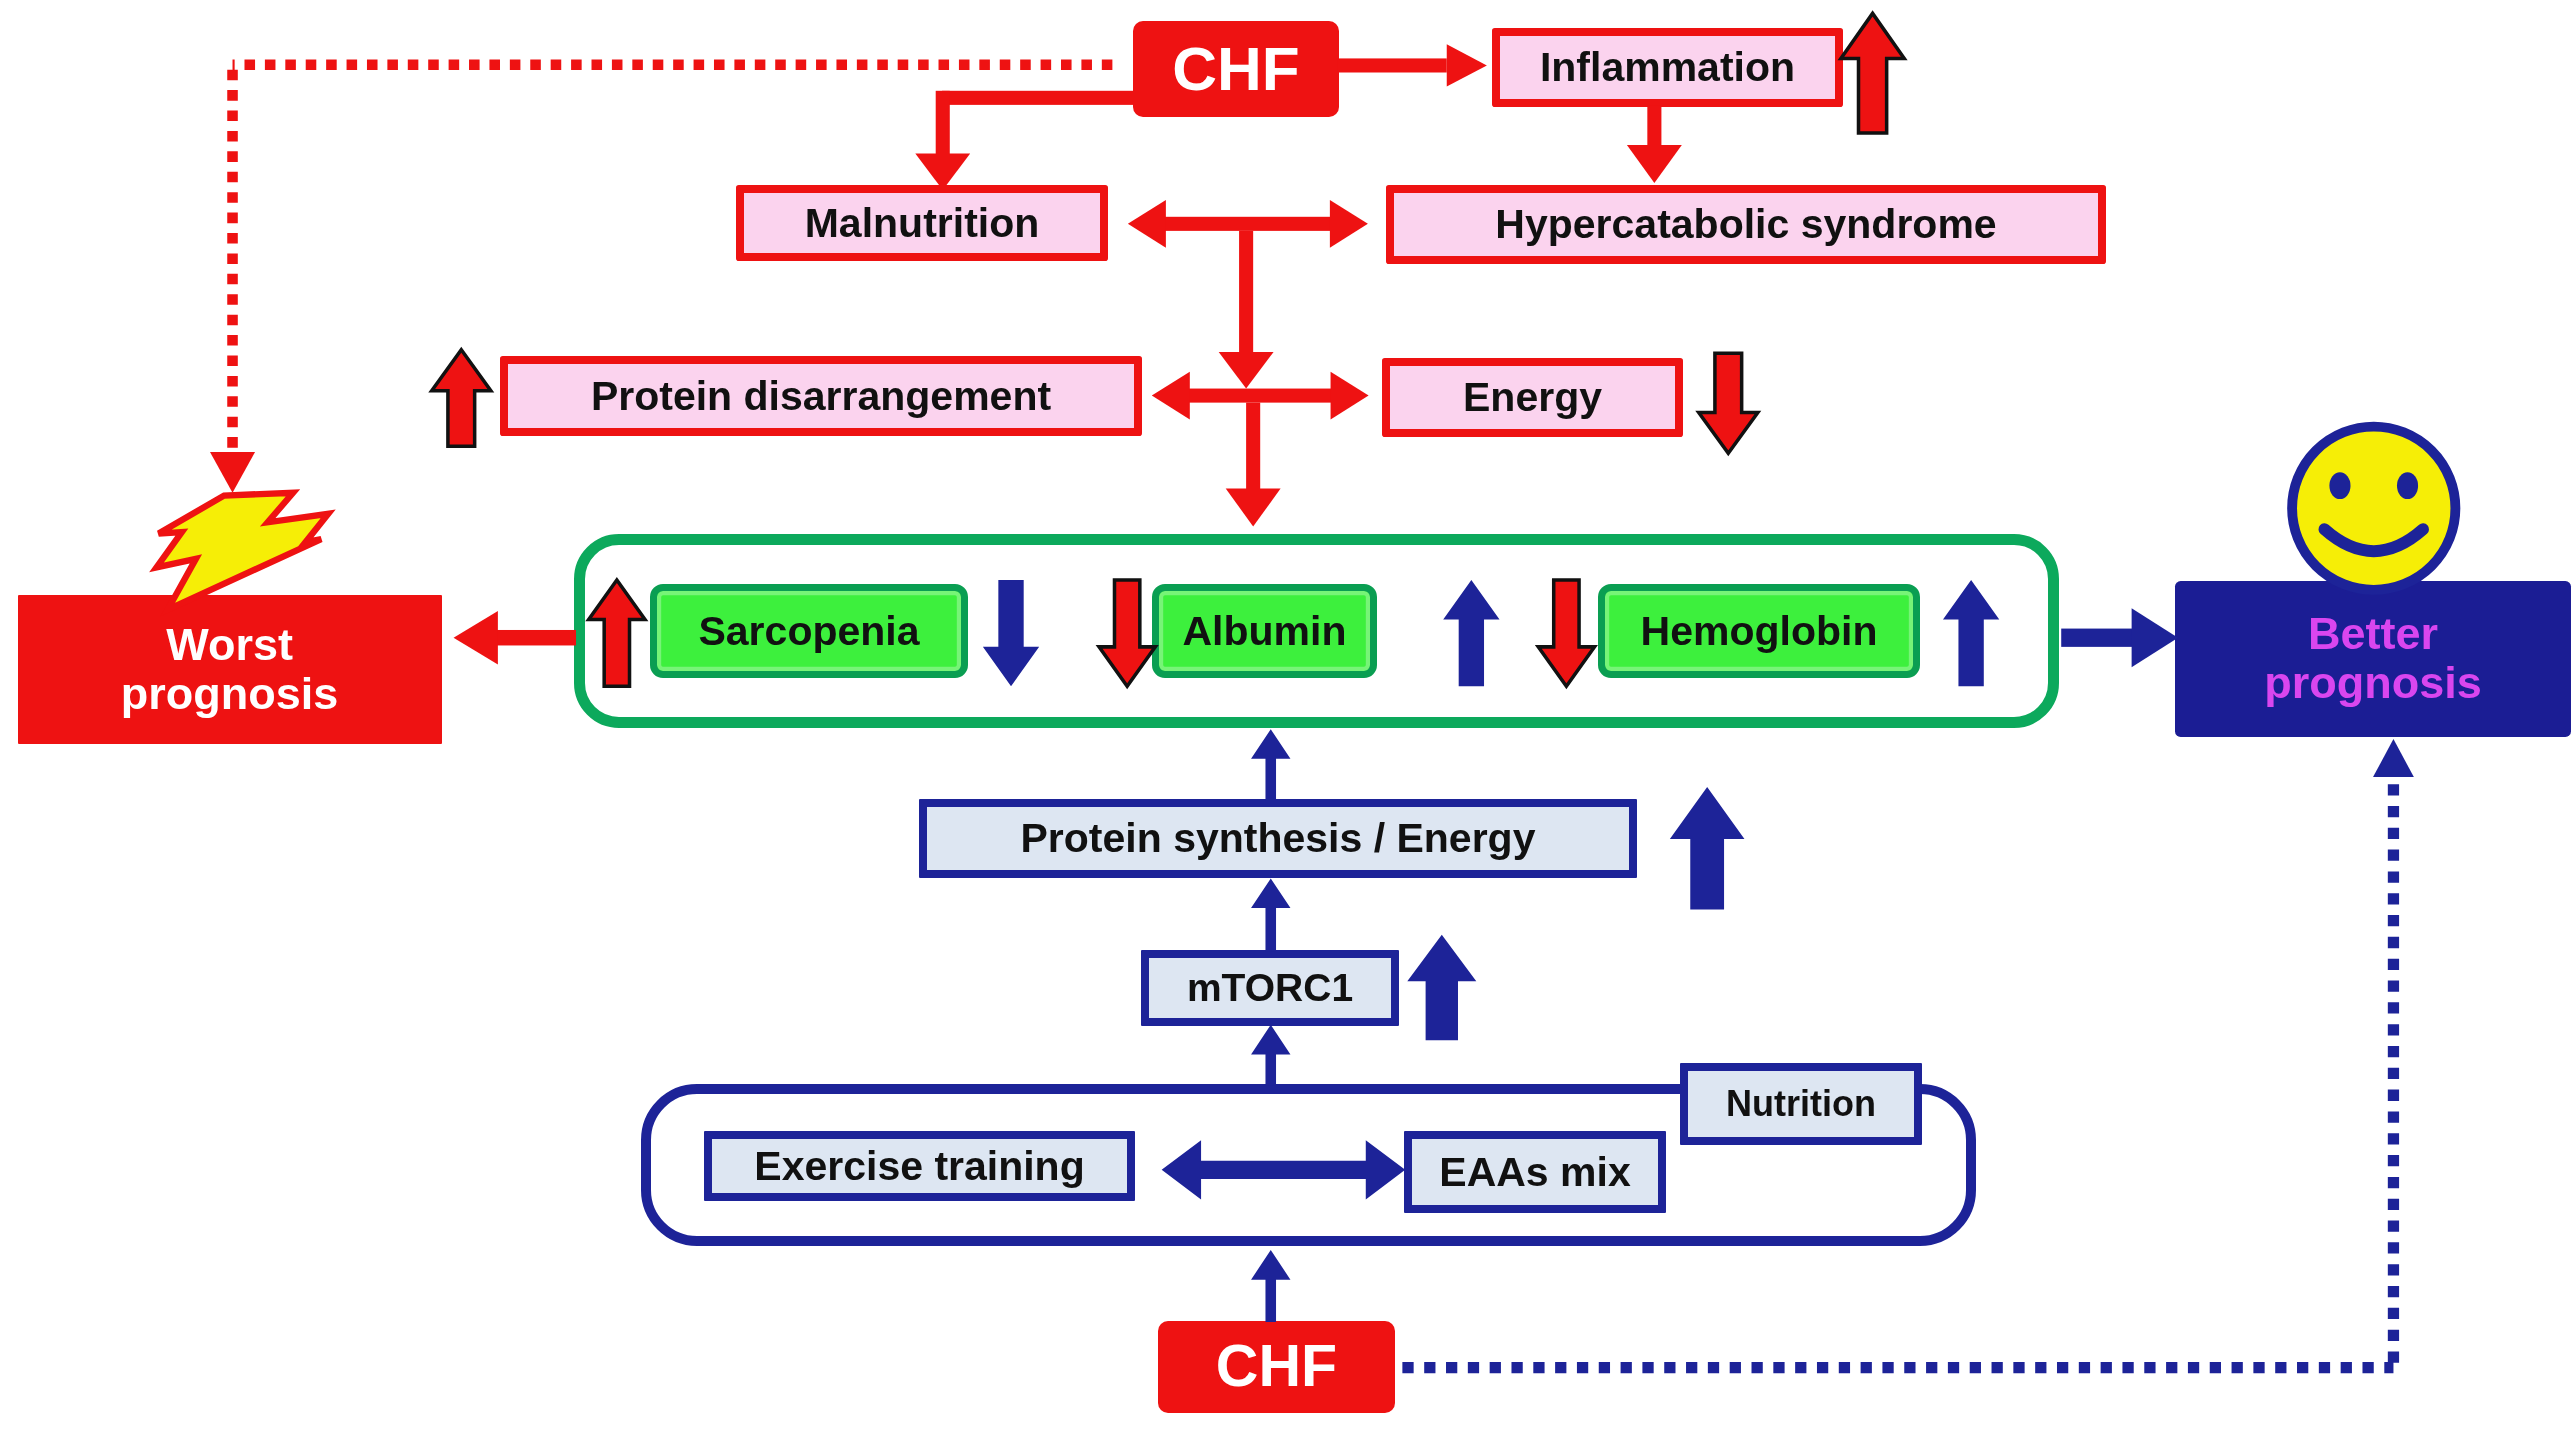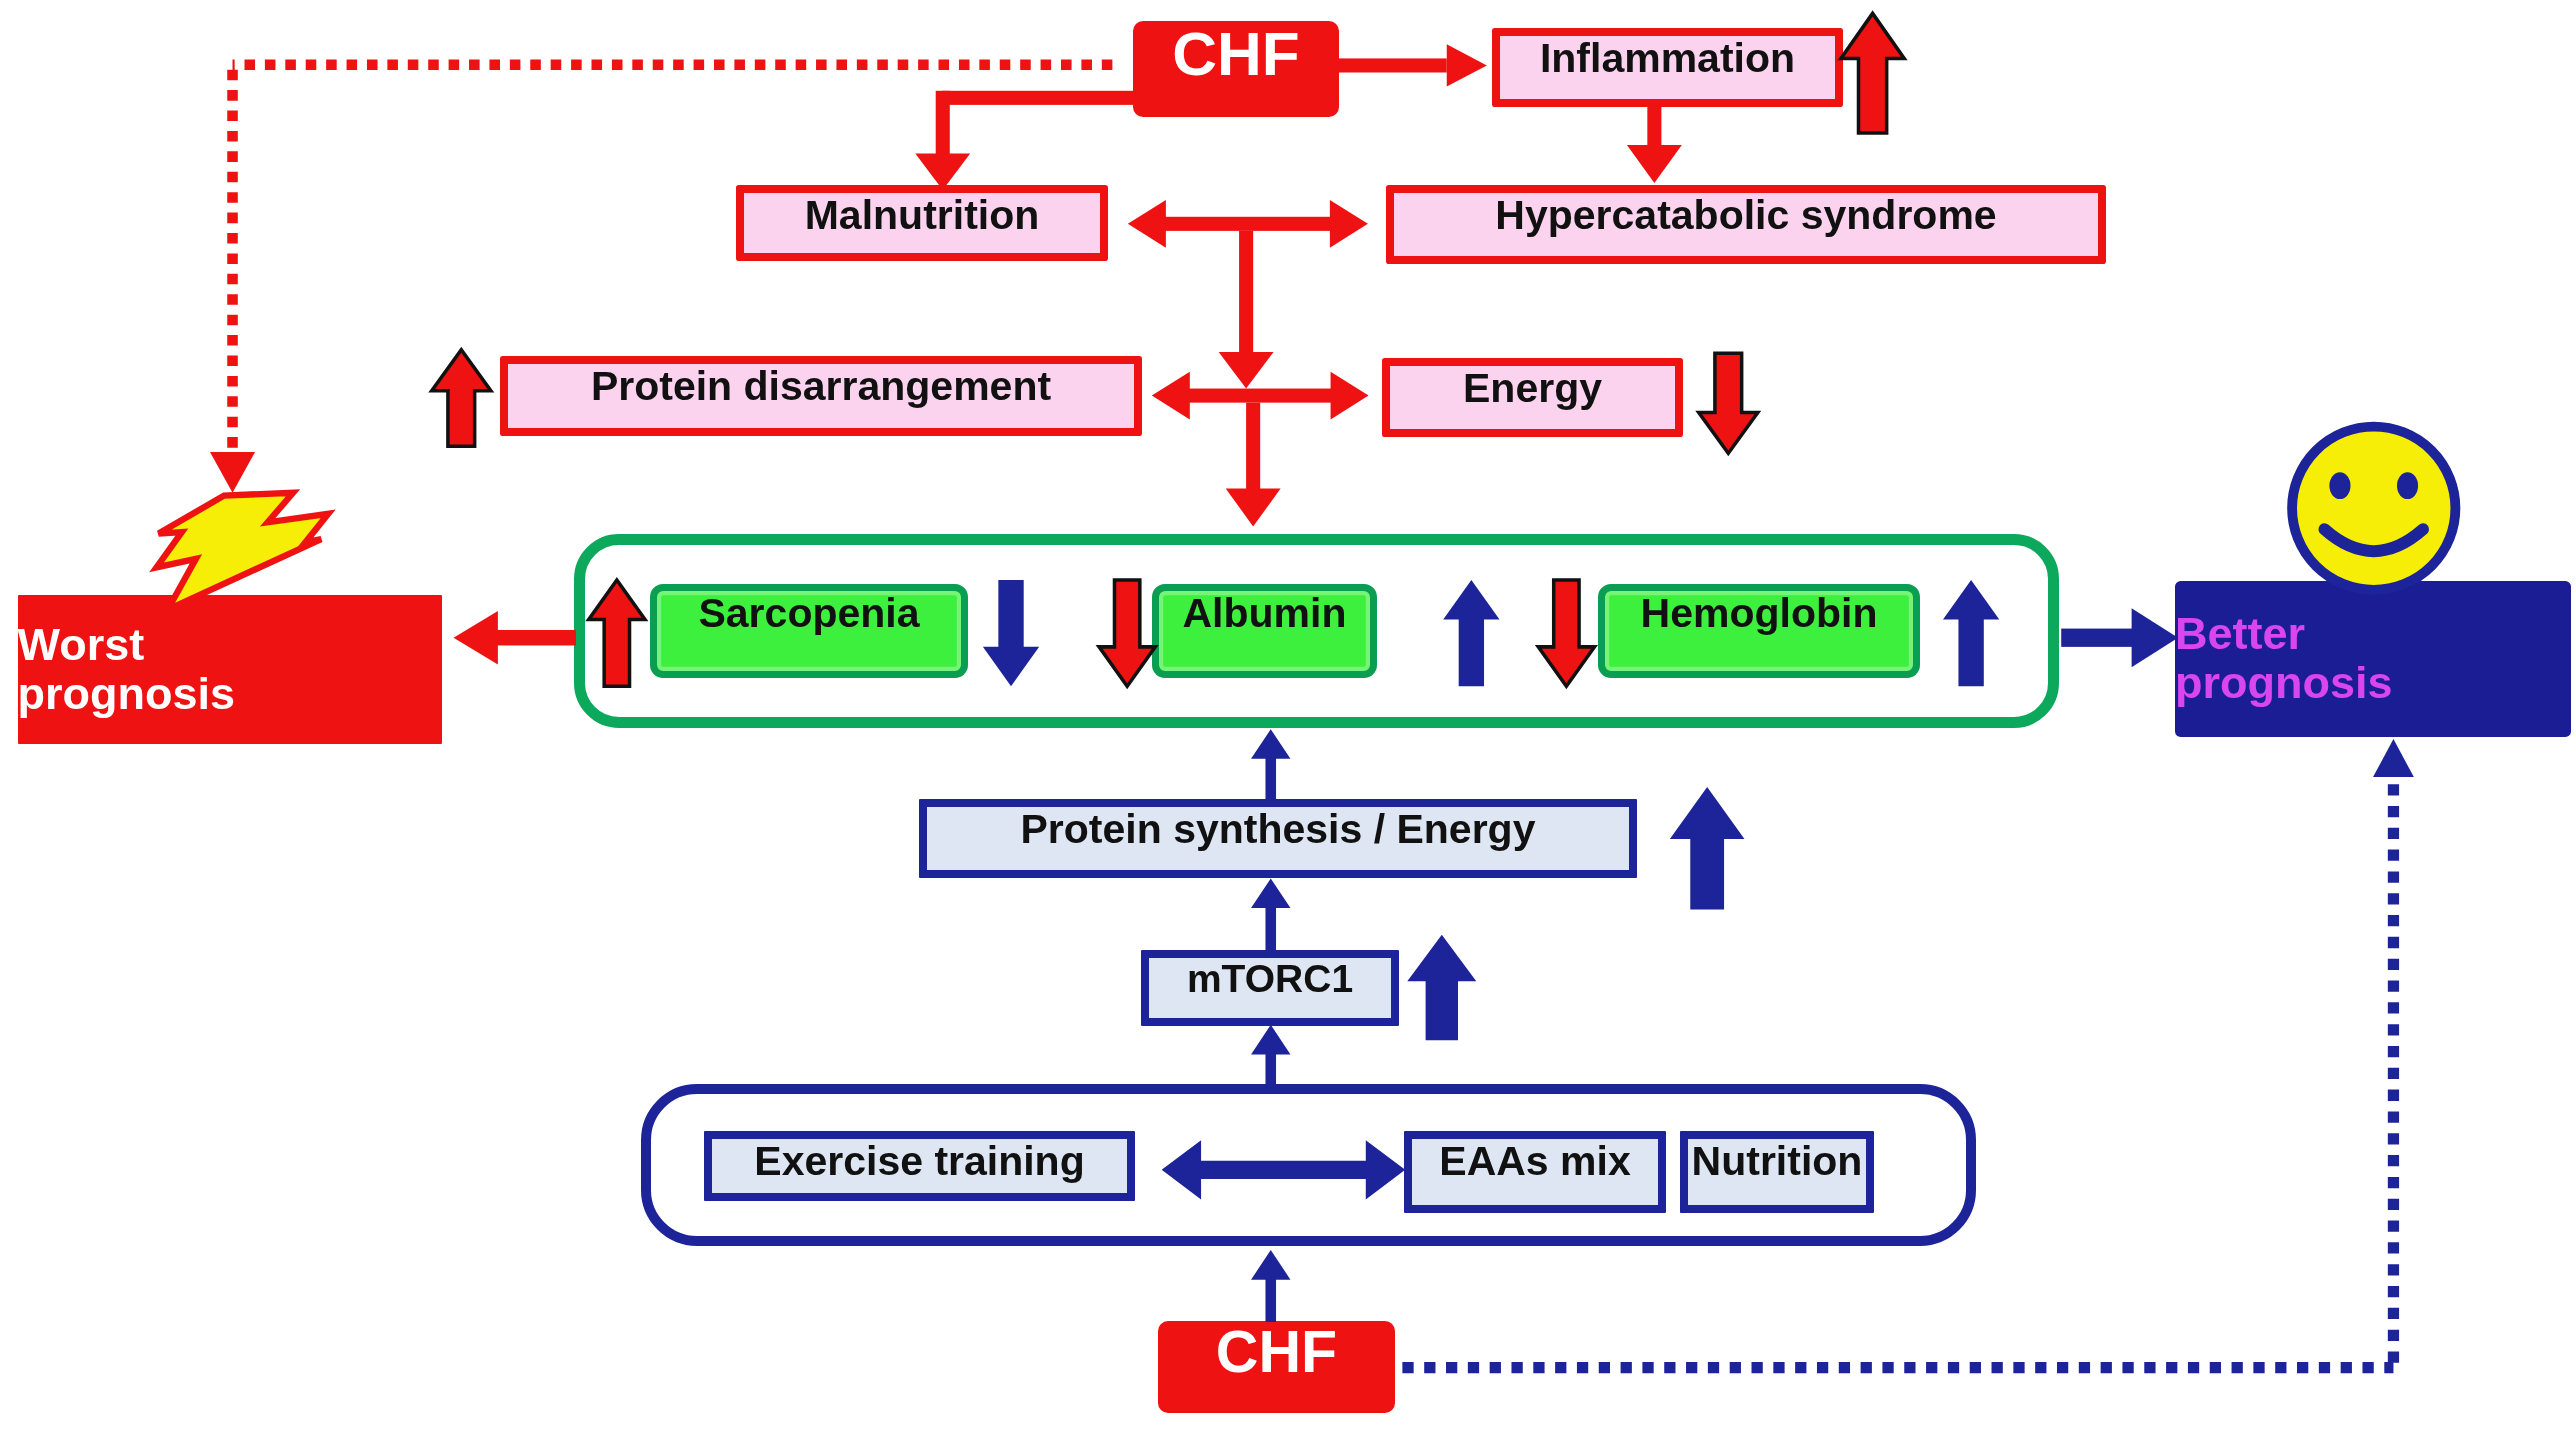--- a/index.html
+++ b/index.html
@@ -1,18 +1,18 @@
 <!DOCTYPE html>
 <html style="--red: #ee1212; --pink: #fbd3ee; --green: #0ca95c; --chip: #3df03d; --chip-border: #0a9e52; --navy: #1d2398; --navy-fill: #1b1d94; --light-blue: #dde6f2; --yellow: #f6ee06;font-size:11.3px"><head>
 <meta charset="utf-8">
 <style>
   html,body{margin:0;padding:0;background:#fff;}
   .canvas{position:relative;width:2576px;height:1431px;background:#fff;
           font-family:"Liberation Sans",sans-serif;font-weight:bold;overflow:hidden;}
-  .box{position:absolute;display:flex;align-items:flex-start;justify-content:center;
+  .box{position:absolute;display:flex;align-items:center;justify-content:center;
        box-sizing:border-box;text-align:center;line-height:1.08;z-index:2;color:#111;}
   .pink{background:var(--pink);border:8.4px solid var(--red);border-radius:2.8px;}
   .redbox{background:var(--red);color:#fff;border-radius:10px;}
   .chip{background:var(--chip);border:7px solid var(--chip-border);
         box-shadow:inset 0 0 0 4.2px rgba(255,255,255,.30);border-radius:13px;}
   .bluebox{background:var(--light-blue);border:8.4px solid var(--navy);border-radius:1px;}
   .navybox{background:var(--navy-fill);color:#d946ef;border-radius:5.6px;}
   .greenframe{position:absolute;border:11.3px solid var(--green);border-radius:45px;
               background:#fff;box-sizing:border-box;z-index:1;}
   .navyframe{position:absolute;border:10.6px solid var(--navy);border-radius:56px;
@@ -91,21 +91,21 @@
     </div>
 
   <div class="box bluebox" style="left:704px;top:1131px;width:431px;height:70px;font-size:41px;">
       <span>Exercise training</span>
     </div>
 
   <div class="box bluebox" style="left:1404px;top:1131px;width:262px;height:82px;font-size:41px;">
       <span>EAAs mix</span>
     </div>
 
-  <div class="box bluebox" style="left:1680px;top:1131px;width:194px;height:82px;font-size:41px;">
+  <div class="box bluebox" style="left:1680px;top:1063px;width:242px;height:82px;font-size:36px;">
       <span>Nutrition</span>
     </div>
 
   <div class="box redbox" style="left:1158px;top:1321px;width:237px;height:92px;font-size:59px;">
       <span>CHF</span>
     </div>
 
   <svg class="overlay" viewBox="0 0 3659 2033">
 
     <path class="dotred" d="M1580 92 H330 M330 99 V648"></path>

